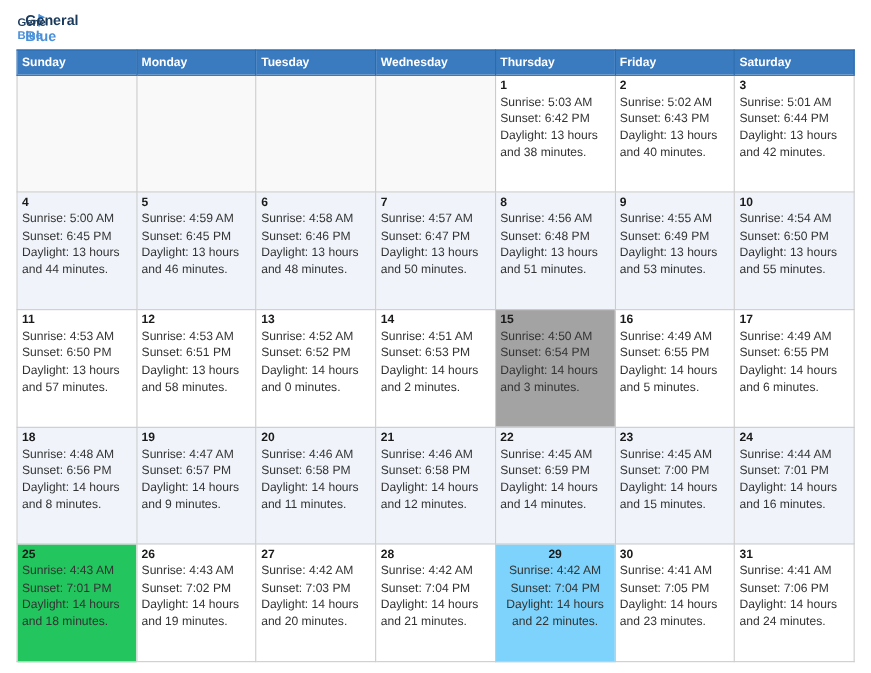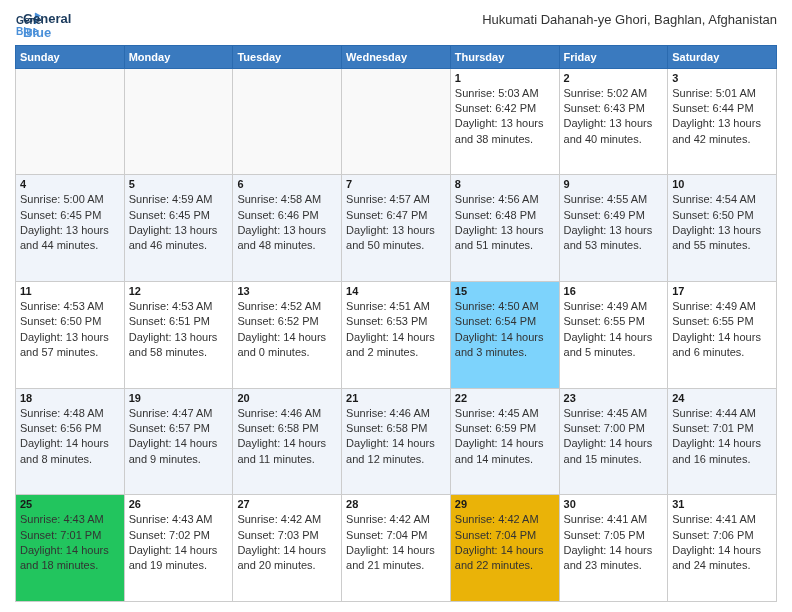--- a/index.html
+++ b/index.html
@@ -103,21 +103,20 @@
         <text x="1" y="26" font-size="11" font-weight="bold" fill="#4a90d9" font-family="Arial">Blue</text>
         <polygon points="22,2 28,5 22,8" fill="#4a90d9"></polygon>
         <line x1="22" y1="2" x2="22" y2="14" stroke="#4a90d9" stroke-width="1.5"></line>
       </svg>
       <div style="display:flex;flex-direction:column;line-height:1.1;margin-left:-24px;margin-top:2px;">
         <span style="font-size:13px;font-weight:bold;color:#1a3a5c;">General</span>
         <span style="font-size:13px;font-weight:bold;color:#4a90d9;">Blue</span>
       </div>
     </div>
     <div class="title-block">
-      <div class="location">Hukumati Dahanah-ye Ghori, Baghlan, Afghanistan</div>
     </div>
   </div>
 
   <table class="calendar">
     <thead>
       <tr>
         <th>Sunday</th>
         <th>Monday</th>
         <th>Tuesday</th>
         <th>Wednesday</th>
@@ -227,21 +226,21 @@
 Daylight: 14 hours
 and 0 minutes.</div>
           </td>
           <td style="background: rgb(255, 255, 255);">
             <div class="day-num">14</div>
             <div class="day-detail" style="white-space: pre-line;">Sunrise: 4:51 AM
 Sunset: 6:53 PM
 Daylight: 14 hours
 and 2 minutes.</div>
           </td>
-          <td style="background: #7dd3fc;">
+          <td style="background: #a3a3a3;">
             <div class="day-num">15</div>
             <div class="day-detail" style="white-space: pre-line;">Sunrise: 4:50 AM
 Sunset: 6:54 PM
 Daylight: 14 hours
 and 3 minutes.</div>
           </td>
           <td style="background: rgb(255, 255, 255);">
             <div class="day-num">16</div>
             <div class="day-detail" style="white-space: pre-line;">Sunrise: 4:49 AM
 Sunset: 6:55 PM
@@ -329,21 +328,21 @@
 Daylight: 14 hours
 and 20 minutes.</div>
           </td>
           <td style="background: rgb(255, 255, 255);">
             <div class="day-num">28</div>
             <div class="day-detail" style="white-space: pre-line;">Sunrise: 4:42 AM
 Sunset: 7:04 PM
 Daylight: 14 hours
 and 21 minutes.</div>
           </td>
-          <td style="background: #eab308;">
+          <td style="background: #7dd3fc; text-align: center;">
             <div class="day-num">29</div>
             <div class="day-detail" style="white-space: pre-line;">Sunrise: 4:42 AM
 Sunset: 7:04 PM
 Daylight: 14 hours
 and 22 minutes.</div>
           </td>
           <td style="background: rgb(255, 255, 255);">
             <div class="day-num">30</div>
             <div class="day-detail" style="white-space: pre-line;">Sunrise: 4:41 AM
 Sunset: 7:05 PM

